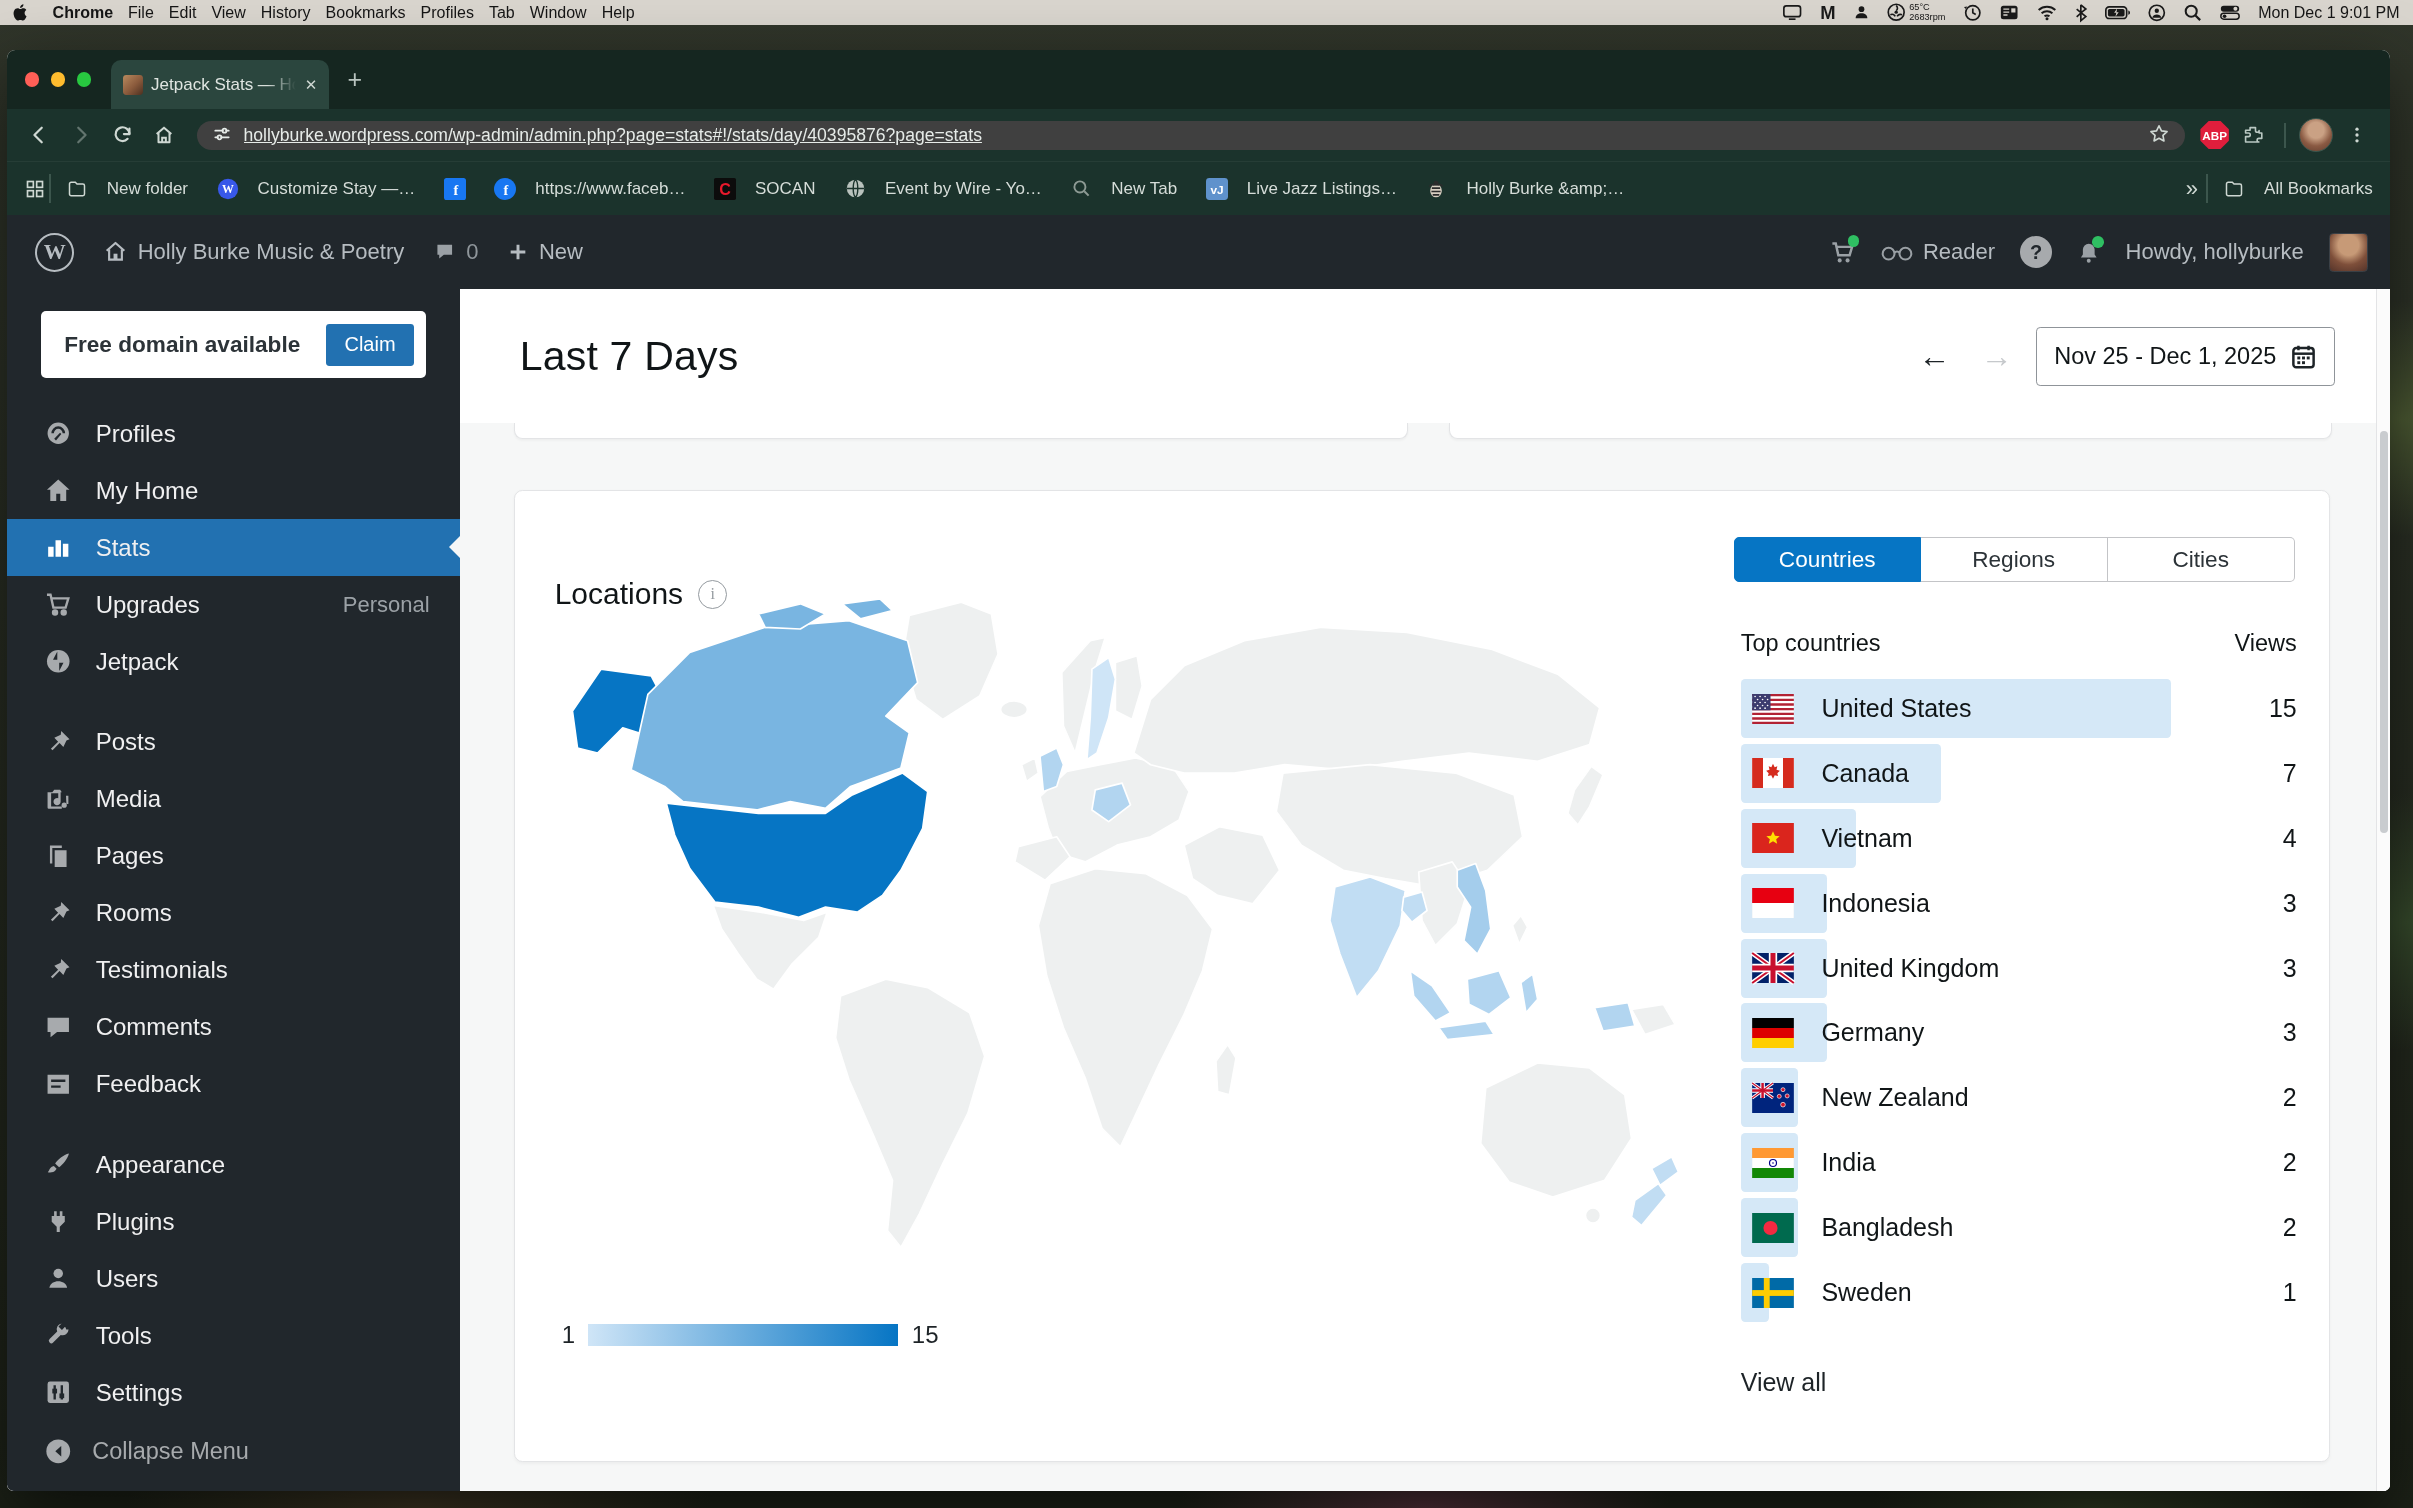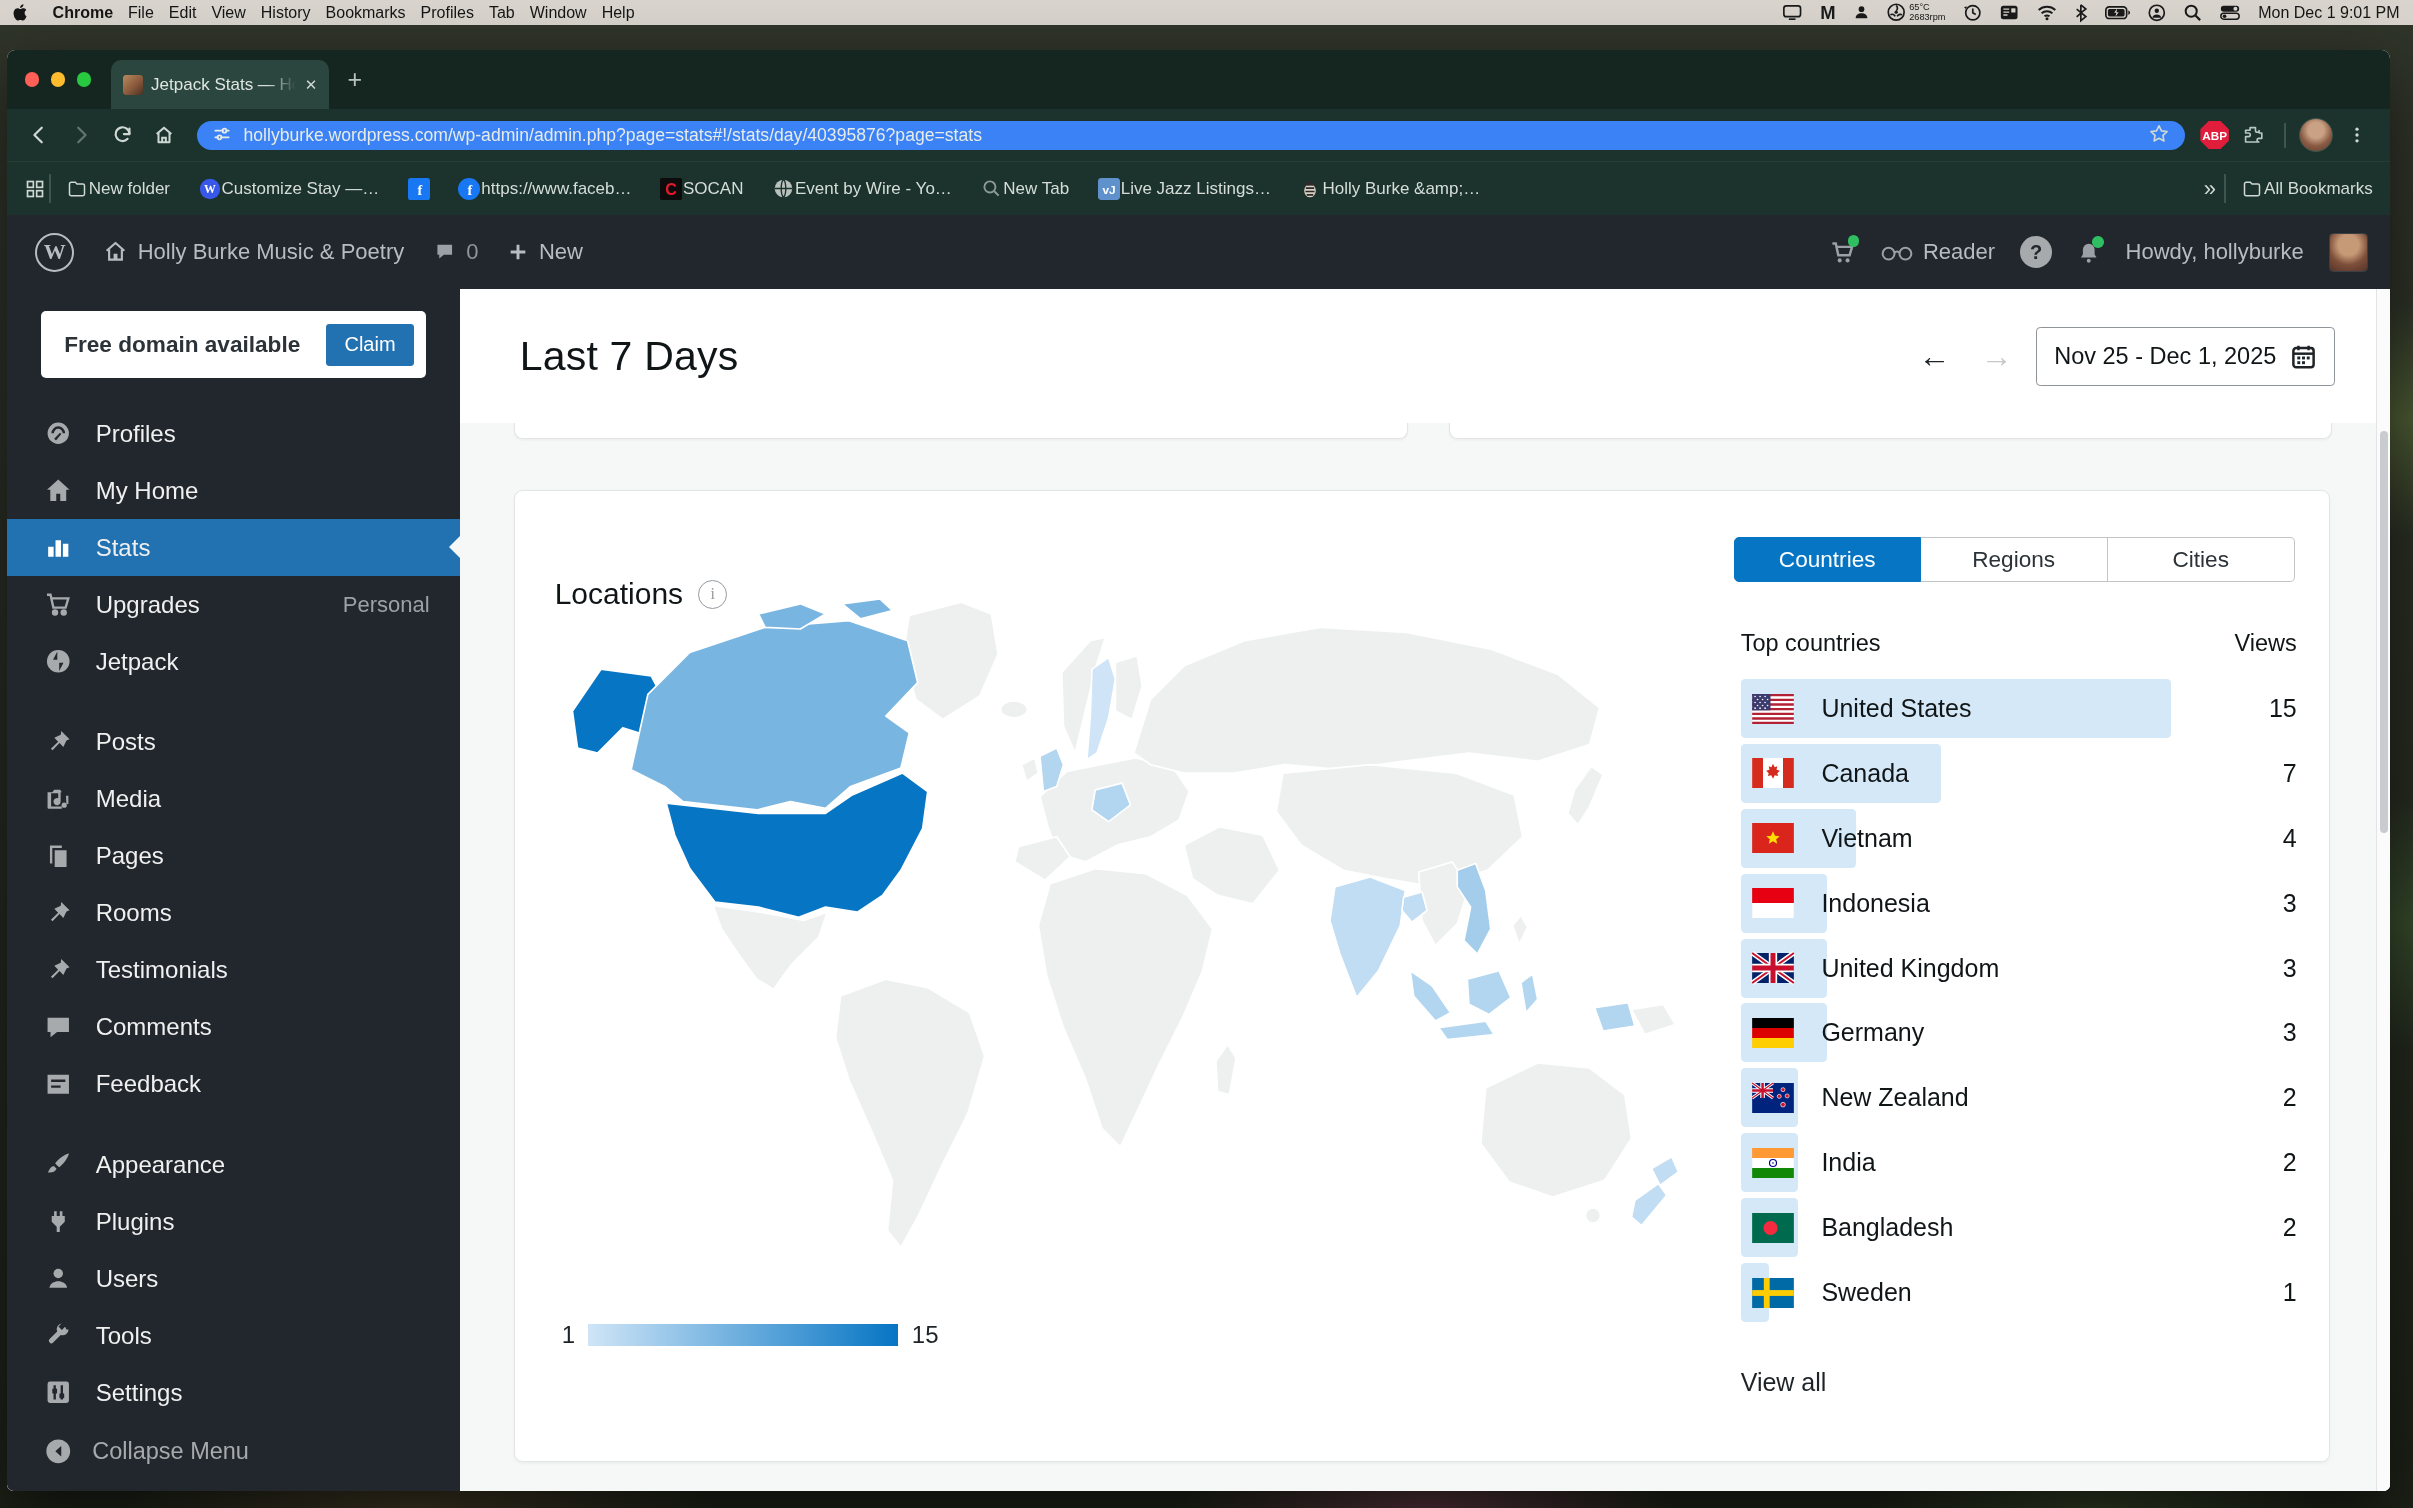--- a/index.html
+++ b/index.html
@@ -42,33 +42,33 @@
   .favicon{width:20px;height:20px;border-radius:3.4px;flex:none;
     background:linear-gradient(135deg,#b98a5e 0%,#8a5a3c 55%,#4c3020 100%);}
   .tabtitle{flex:1;white-space:nowrap;overflow:hidden;
     -webkit-mask-image:linear-gradient(90deg,#000 80%,transparent);mask-image:linear-gradient(90deg,#000 80%,transparent);}
   .tabclose{font-size:15px;color:#cfd8d3;flex:none;}
   .newtab-btn{color:#b9c4bf;font-size:25px;margin-left:18.4px;font-weight:300;}
 
   .toolbar{height:52px;background:#1b332c;display:flex;align-items:center;padding:0 15px;box-sizing:border-box;gap:6.7px;}
   .navbtn{width:35px;height:35px;display:flex;align-items:center;justify-content:center;color:#cfd8d3;}
   .navbtn.dim{opacity:.4;}
-  .omnibox{flex:1;height:29px;background:#3b82f6;border-radius:19px;display:flex;align-items:center;
-    padding:0 15px;box-sizing:border-box;gap:11.7px;margin:0 8.4px;color:#e6ebe8;}
+  .omnibox{flex:1;height:29px;background:#404040;border-radius:19px;display:flex;align-items:center;
+    padding:0 15px;box-sizing:border-box;gap:11.7px;margin:0 8.4px;color:#e6ebe8;text-decoration:underline;}
   .urltext{font-size:17.6px;white-space:nowrap;overflow:hidden;flex:1;}
   .abp{width:28.5px;height:28.5px;background:#e01e3c;color:#fff;font-weight:bold;font-size:11.7px;
     display:flex;align-items:center;justify-content:center;
     clip-path:polygon(30% 0,70% 0,100% 30%,100% 70%,70% 100%,30% 100%,0 70%,0 30%);}
   .tdivider{width:1.7px;height:25px;background:#3c564d;margin:0 6.7px;}
   .avatar{width:32px;height:32px;border-radius:50%;
     background:radial-gradient(circle at 50% 35%,#caa184 0 30%,#8a5a43 60%,#5f3b2d 100%);border:0.8px solid #3c564d;}
 
   .bookmarksbar{height:54px;background:#1b332c;display:flex;align-items:center;padding:0 17px;box-sizing:border-box;
     color:#d6ddd9;font-size:17px;border-top:0.8px solid rgba(255,255,255,.05);}
-  .bk{display:flex;align-items:center;gap:1px;margin-right:28.5px;white-space:nowrap;}
+  .bk{display:flex;align-items:center;gap:19px;margin-right:28.5px;white-space:nowrap;}
   .bkicon{display:flex;align-items:center;justify-content:center;width:22px;height:22px;flex:none;}
   .bdiv{width:1.7px;height:28.5px;background:#3c564d;margin:0 15px 0 3.4px;}
   .bk-right{margin-left:auto;display:flex;align-items:center;}
   .chev{font-size:22px;color:#cfd8d3;margin-right:5px;}
 
   
   .viewport{position:relative;height:1276px;background:#fff;}
 
   .masterbar{height:74px;background:#21272c;display:flex;align-items:center;color:#b6bcc1;
     padding:0 22px 0 28.5px;box-sizing:border-box;font-size:22px;}

